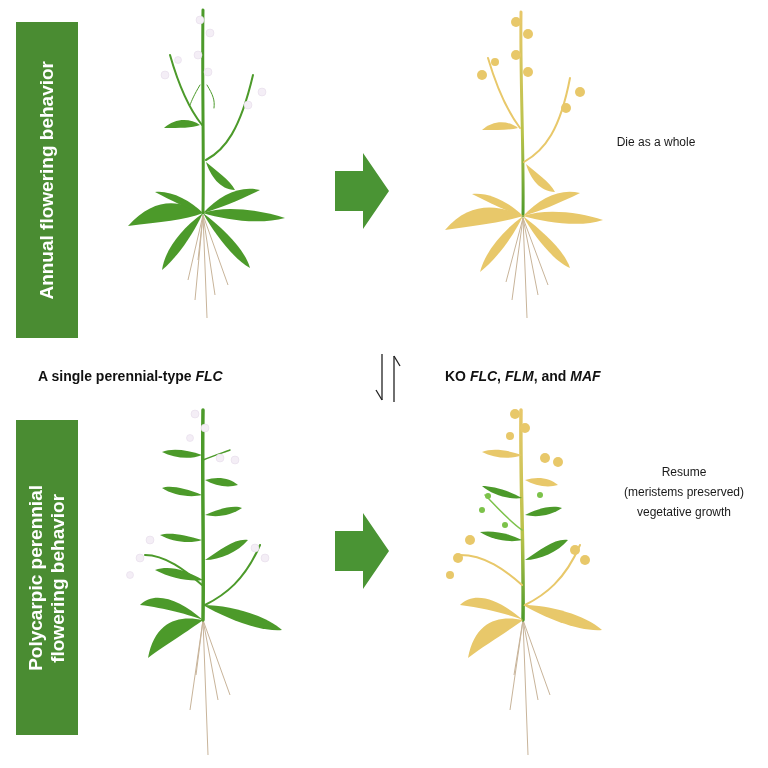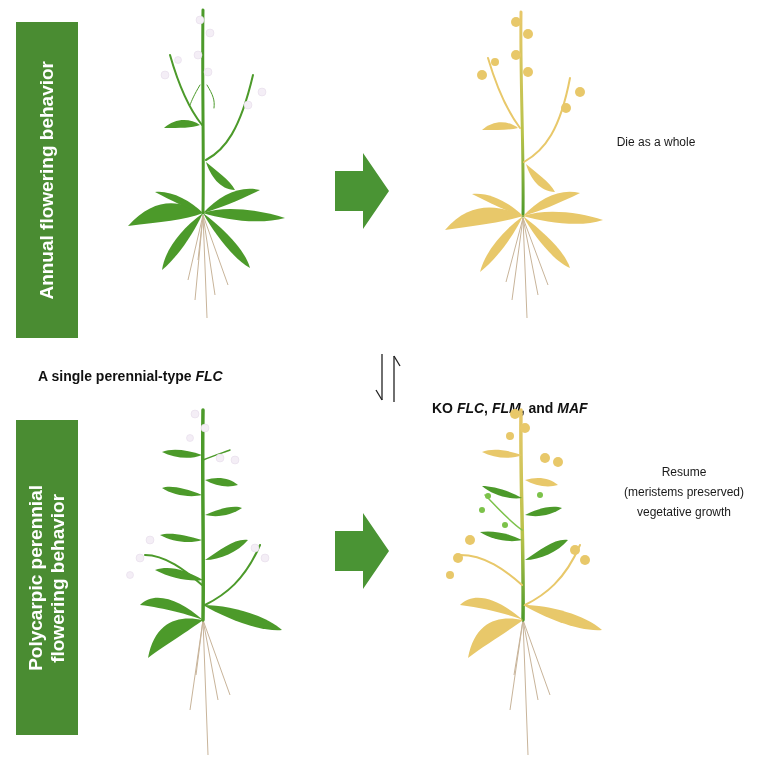--- a/index.html
+++ b/index.html
@@ -115,21 +115,21 @@
 
 <svg style="position:absolute;left:374px;top:352px;" width="30" height="52" viewBox="0 0 30 52">
   <g stroke="#222" stroke-width="1.3" fill="none">
     <line x1="8" y1="2" x2="8" y2="48"></line>
       <polyline points="2,38 8,48"></polyline>
     <line x1="20" y1="4" x2="20" y2="50"></line>
       <polyline points="20,4 26,14"></polyline>
   </g>
 </svg>
 
-<div class="mid-text" style="left:432px;margin-top:32px;">
+<div class="mid-text" style="left:445px;">
   <span>KO </span><i>FLC</i><span>, </span><i>FLM</i><span>, and </span><i>MAF</i>
 </div>
 
 <svg class="plant" style="left:110px;top:400px;" width="200" height="368" viewBox="0 0 200 368">
   <g stroke="#c8b49a" stroke-width="1" fill="none">
     <path d="M93 220 L80 310"></path>
       <path d="M93 220 L98 355"></path>
       <path d="M93 220 L108 300"></path>
       <path d="M93 220 L120 295"></path>
       <path d="M93 220 L86 275"></path>

